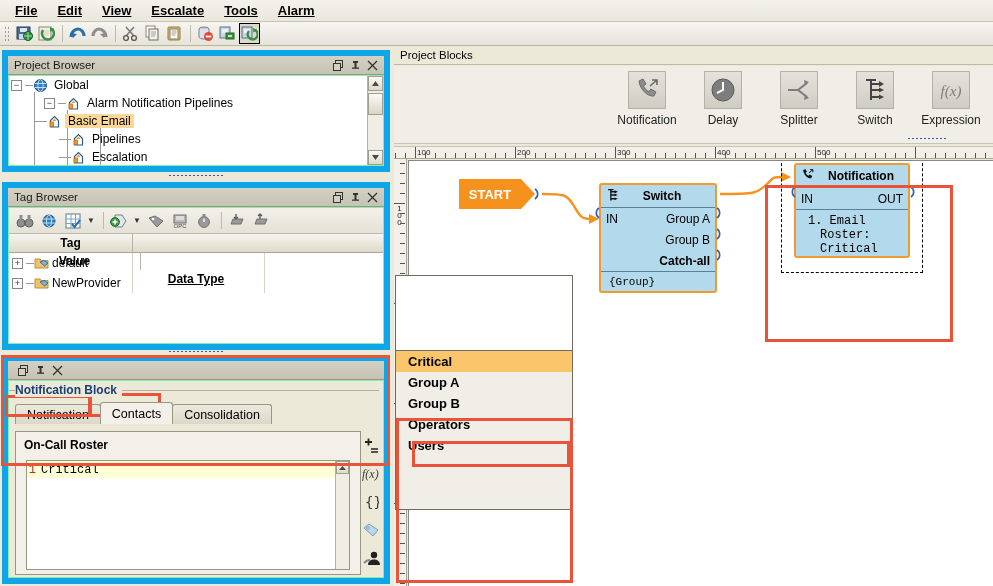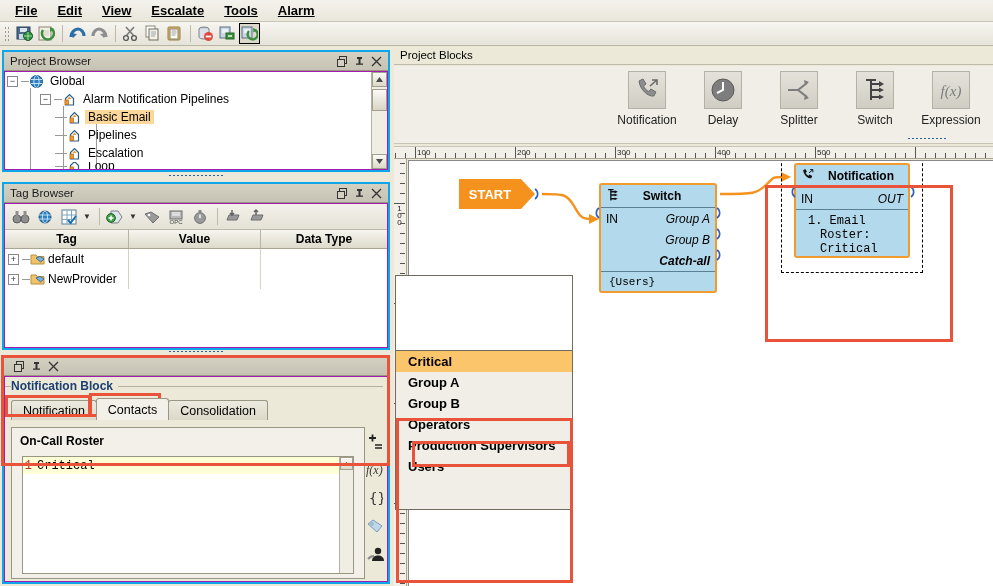--- a/index.html
+++ b/index.html
@@ -36,21 +36,21 @@
     background-image: radial-gradient(#8a8778 40%, transparent 41%);
     background-size: 3px 4px; opacity:.8;}
   .tb-btn {
     width:21px; height:21px; margin-right:1px; position:relative;
     display:flex; align-items:center; justify-content:center;
     border:1px solid transparent;
   }
   .tb-btn.focused { border:1px solid #000; background:#dcd9cc; }
   .tb-sep { width:1px; height:17px; background:#bdb9ab; margin:0 4px; }
   
-  .panel { position:absolute; background:#a21caf; border:2px solid #0ea5e9; }
+  .panel { position:absolute; background:#86efac; border:6px solid #0ea5e9; }
   .panel-title {
     height:19px; background:linear-gradient(#d4d0c2,#c6c2b4);
     border-bottom:1px solid #9a9684;
     display:flex; align-items:center; padding:0 4px 0 6px;
     font-size:11.5px; color:#1a1a1a;
   }
   .panel-title .ttl { flex:1; }
   .wctrl { width:15px; height:15px; display:flex; align-items:center;
     justify-content:center; margin-left:2px; }
   .wctrl svg { display:block; }
@@ -82,24 +82,24 @@
   #tbToolbar { position:absolute; left:1px; top:20px; right:1px; height:26px;
     background:linear-gradient(#f3f1ea,#e4e1d6); border-bottom:1px solid #bdb9ab;
     display:flex; align-items:center; padding-left:5px; }
   .tb2 { width:22px; height:22px; display:flex; align-items:center;
     justify-content:center; margin-right:2px;}
   .caret { width:10px; height:22px; display:flex; align-items:center;
     justify-content:center; font-size:8px; color:#333; margin-right:3px;}
   #tagTable { position:absolute; left:1px; top:46px; right:1px; bottom:1px;
     background:#fff; }
   .th-row { display:flex; height:19px; background:linear-gradient(#f6f5ef,#dedacb);
-    border-bottom:1px solid #a9a594; }
+    border-bottom:1px solid #a9a594;flex-direction:column; }
   .th { flex:1; text-align:center; font-weight:bold; font-size:12px;
     line-height:18px; border-right:1px solid #b8b4a5; }
-  .th:last-child { border-right:none; }
+  .th:last-child { border-right:none;text-decoration:underline; }
   .td-row { display:flex; height:20px; }
   .td { border-right:1px solid #d6d2c4; font-size:12px; display:flex;
     align-items:center; padding-left:3px;}
   .td.c1 { width:124px; }
   .td.c2 { width:132px; }
   .td.c3 { flex:1; border-right:none;}
   
   #blockEditor { left:2px; top:355px; width:388px; height:229px; }
   #beBody { position:absolute; left:1px; top:20px; right:1px; bottom:1px;
     background:#ece9d8; }
@@ -166,21 +166,21 @@
   
   .blk { position:absolute; background:#b3d9ec; border:2px solid #f19a2e;
     border-radius:3px; }
   .blk-head { height:23px; display:flex; align-items:center; gap:5px;
     padding-left:5px; border-bottom:1px solid #5b7f93; font-weight:bold;
     font-size:12px; }
   .blk-head .t { flex:1; text-align:center; padding-right:16px;}
   .port-row { display:flex; align-items:center; height:21px; padding:0 5px;
     font-size:12px; }
   .port-row .lft { flex:1; }
-  .port-row .rgt { text-align:center;font-style:italic; }
+  .port-row .rgt { text-align:center; }
   .blk-foot { border-top:1px solid #5b7f93; font-family:"Liberation Mono",monospace;
     font-size:11px; padding:4px 0 4px 8px;}
   .blk-body-txt { font-family:"Liberation Mono",monospace; font-size:12px;
     padding-left:12px; }
   .sel-dash { position:absolute; border:1px dashed #000; }
   .redbox { position:absolute; border:3px solid #e8533a; pointer-events:none; }
   
   #dropdown { position:absolute; background:#f0eee6; border:1px solid #6f6b5e; }
   .dd-item { height:21px; line-height:21px; padding-left:12px;
      font-size:13px; font-weight:bold; }
@@ -326,21 +326,21 @@
       <span class="twisty">−</span>
       <span class="hline"></span>
       <span class="ic"><svg width="15" height="15" viewBox="0 0 15 15">
             <path d="M3.5 13V6.5L7.5 2.5 11.5 6.5V13z" fill="#fff" stroke="#2b5d86" stroke-width="1.2"></path>
             <rect x="3" y="8" width="3.4" height="4.6" fill="#f2962b" stroke="#b9701c" stroke-width=".8"></rect>
             <path d="M7.5 4.6l2 2.4h-4z" fill="#f2962b"></path>
           </svg></span>
       <span class="node-label">Alarm Notification Pipelines</span>
     </div>
 
-    <div class="tree-row" style="padding-left:50px;text-align:right;">
+    <div class="tree-row" style="padding-left:26px;text-align:right;">
       <span class="hline" style="width:12px"></span>
       <span class="ic"><svg width="15" height="15" viewBox="0 0 15 15">
             <path d="M3.5 13V6.5L7.5 2.5 11.5 6.5V13z" fill="#fff" stroke="#2b5d86" stroke-width="1.2"></path>
             <rect x="3" y="8" width="3.4" height="4.6" fill="#f2962b" stroke="#b9701c" stroke-width=".8"></rect>
             <path d="M7.5 4.6l2 2.4h-4z" fill="#f2962b"></path>
           </svg></span>
       <span class="node-label sel">Basic Email</span>
     </div>
 
     <div class="tree-row" style="padding-left:50px;">
@@ -818,21 +818,21 @@
         <span class="rgt">Group A</span>
       </div>
       <div class="port-row">
         <span class="lft"></span>
         <span class="rgt">Group B</span>
       </div>
       <div class="port-row">
         <span class="lft"></span>
         <span class="rgt" style="font-weight:bold">Catch-all</span>
       </div>
-      <div class="blk-foot">{Users}</div>
+      <div class="blk-foot">{Group}</div>
     </div>
 
     <svg style="position:absolute;left:180px;top:45px" width="16" height="16">
         <path d="M10 2 a6 6 0 0 0 0 10" fill="none" stroke="#2b5fc4" stroke-width="1.6"></path>
       </svg>
     <svg style="position:absolute;left:306px;top:45px" width="14" height="14">
         <path d="M2 2 a6 6 0 0 1 0 10" fill="none" stroke="#2b5fc4" stroke-width="1.6"></path>
       </svg>
     <svg style="position:absolute;left:306px;top:66px" width="14" height="14">
         <path d="M2 2 a6 6 0 0 1 0 10" fill="none" stroke="#2b5fc4" stroke-width="1.6"></path>
@@ -868,21 +868,20 @@
         <path d="M2 2 a6 6 0 0 1 0 10" fill="none" stroke="#2b5fc4" stroke-width="1.6"></path>
       </svg>
   </div>
 
   <div id="ddTop" style="left:1px; top:228px; width:178px; height:76px;"></div>
   <div id="dropdown" style="left:1px; top:303px; width:178px; height:160px;">
     <div class="dd-item sel">Critical</div>
     <div class="dd-item">Group A</div>
     <div class="dd-item">Group B</div>
     <div class="dd-item">Operators</div>
-    <div class="dd-item">Production Supervisors</div>
     <div class="dd-item">Users</div>
   </div>
 </div>
 
 <div class="redbox" style="left:765px; top:185px; width:188px; height:157px;"></div>
 <div class="redbox" style="left:396px; top:418px; width:177px; height:165px;"></div>
 <div class="redbox" style="left:412px; top:441px; width:158px; height:26px;"></div>
 <div class="redbox" style="left:1px; top:355px; width:389px; height:111px;"></div>
 <div class="redbox" style="left:5px; top:395px; width:86px; height:22px;"></div>
 <div class="redbox" style="left:89px; top:393px; width:72px; height:24px;"></div>

